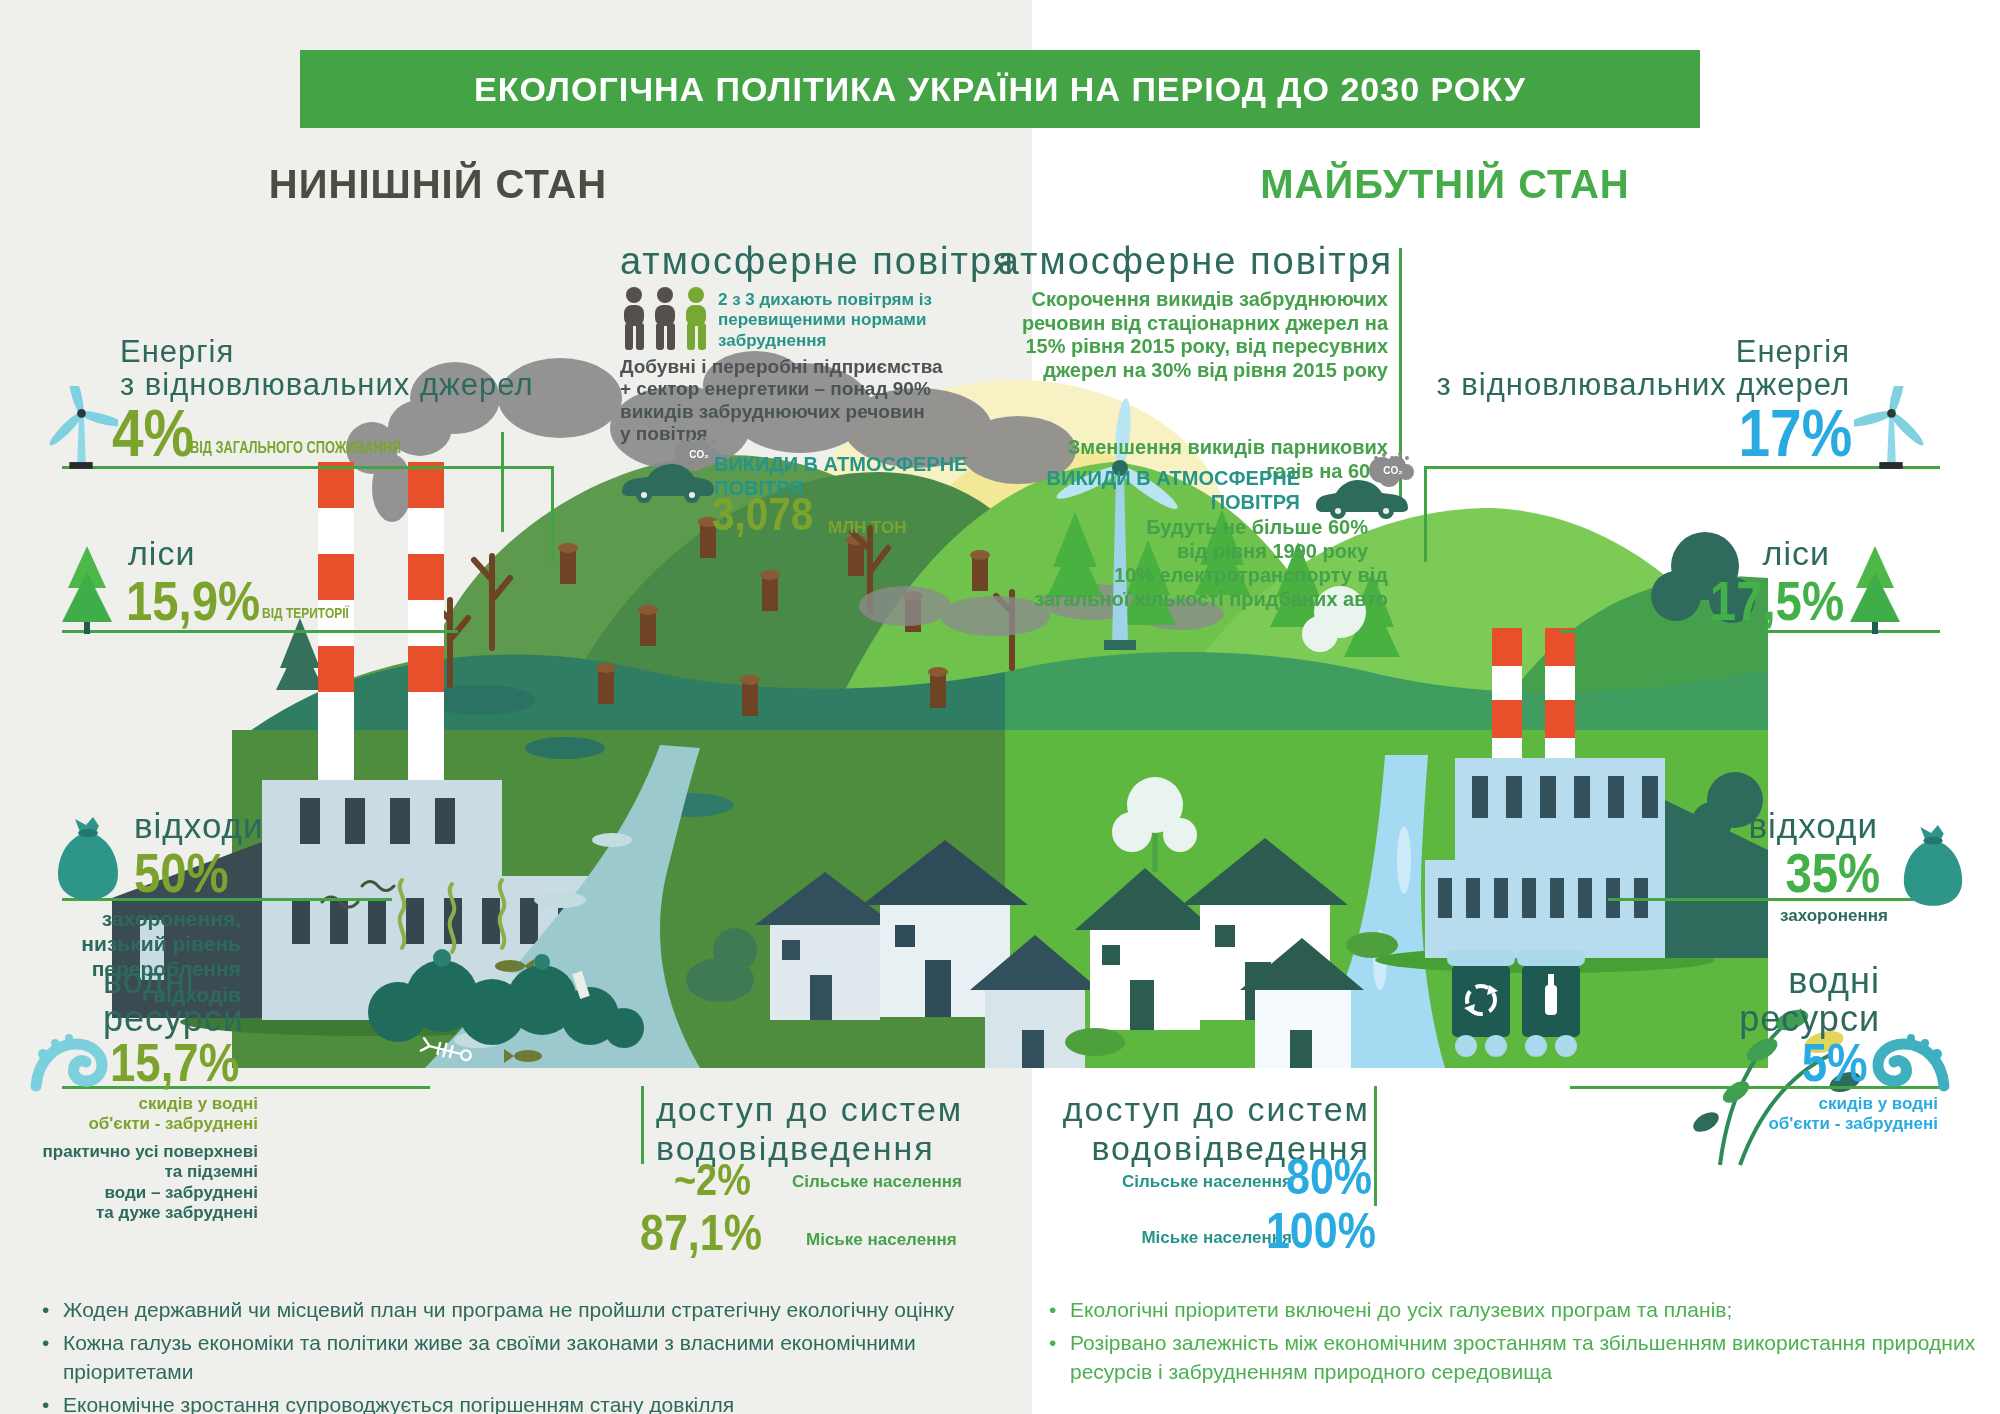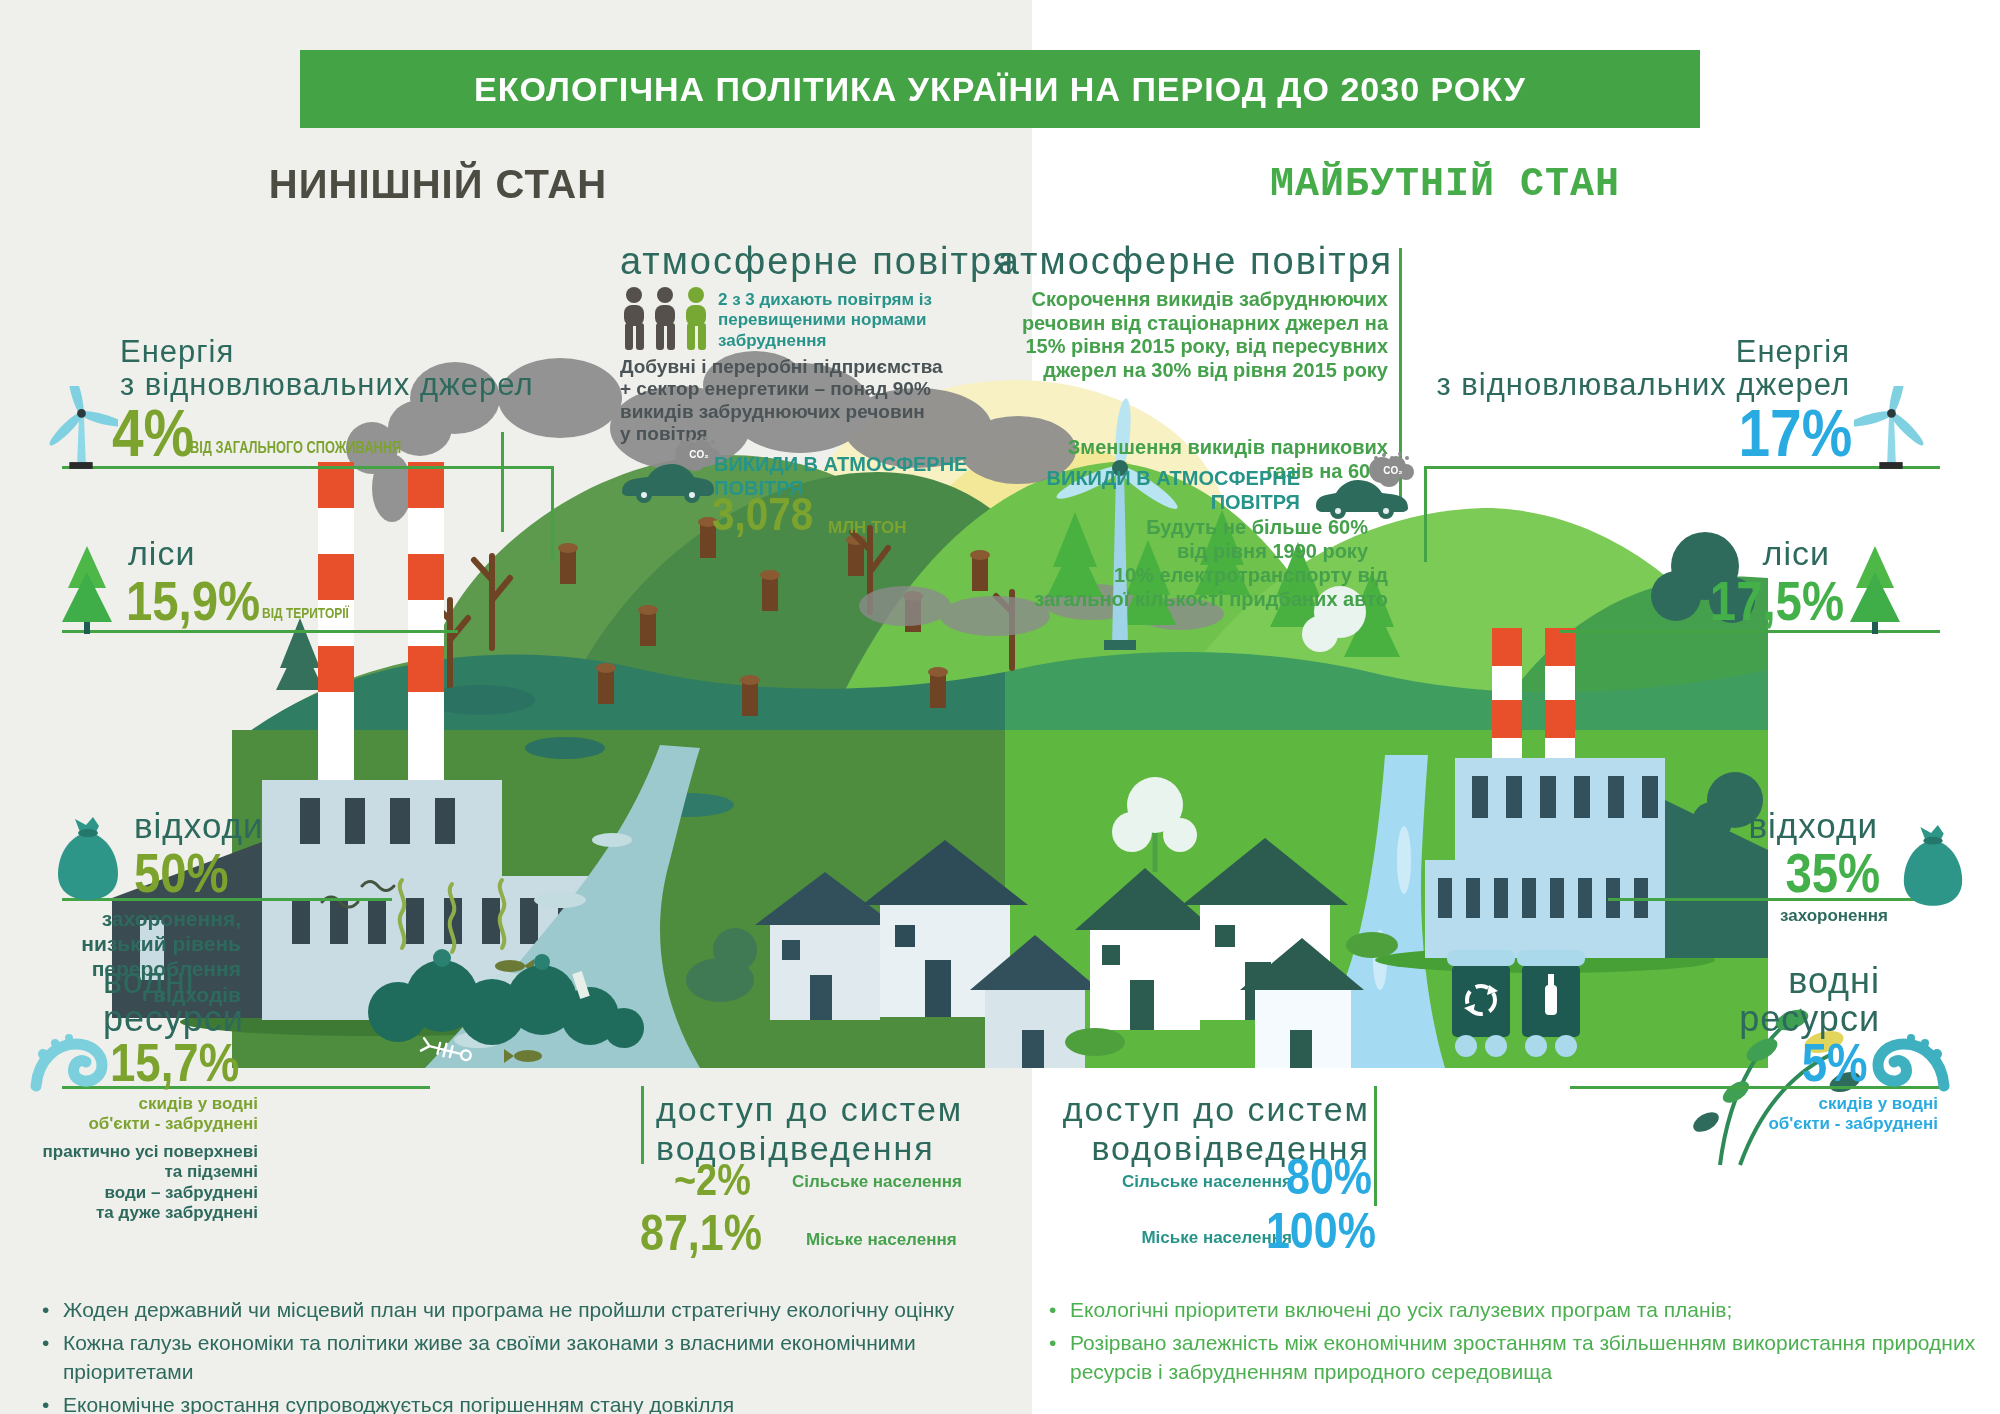--- a/index.html
+++ b/index.html
@@ -6,21 +6,21 @@
   .page{position:relative;width:2000px;height:1414px;overflow:hidden;
         background:linear-gradient(90deg,#efefec 0,#efefec 1032px,#ffffff 1032px);
         font-family:"Liberation Sans",sans-serif;}
   .abs{position:absolute;}
   .pre{white-space:pre-line;}
   .right{text-align:right;}
   .banner{background:#44a445;color:#fff;display:flex;align-items:center;justify-content:center;
           font-size:34px;font-weight:bold;letter-spacing:1px;}
   .col-heading{font-size:40px;font-weight:bold;letter-spacing:1px;text-align:center;}
   .headL{color:#4c4c43;}
-  .headR{color:#45ac49;font-family:Liberation Mono, monospace;}
+  .headR{color:#45ac49;}
   .lbl{color:#2d6a5d;line-height:1.05;letter-spacing:1px;}
   .big{font-weight:bold;line-height:1;}
   .olive{color:#7da32f;}
   .blue{color:#29abe2;}
   .bgreen{color:#43b049;}
   .teal{color:#2d6a5d;}
   .tealac{color:#27948a;}
   .green2{color:#45a14b;}
   .dark{color:#4a5356;}
   .note{font-weight:bold;line-height:1.2;}

